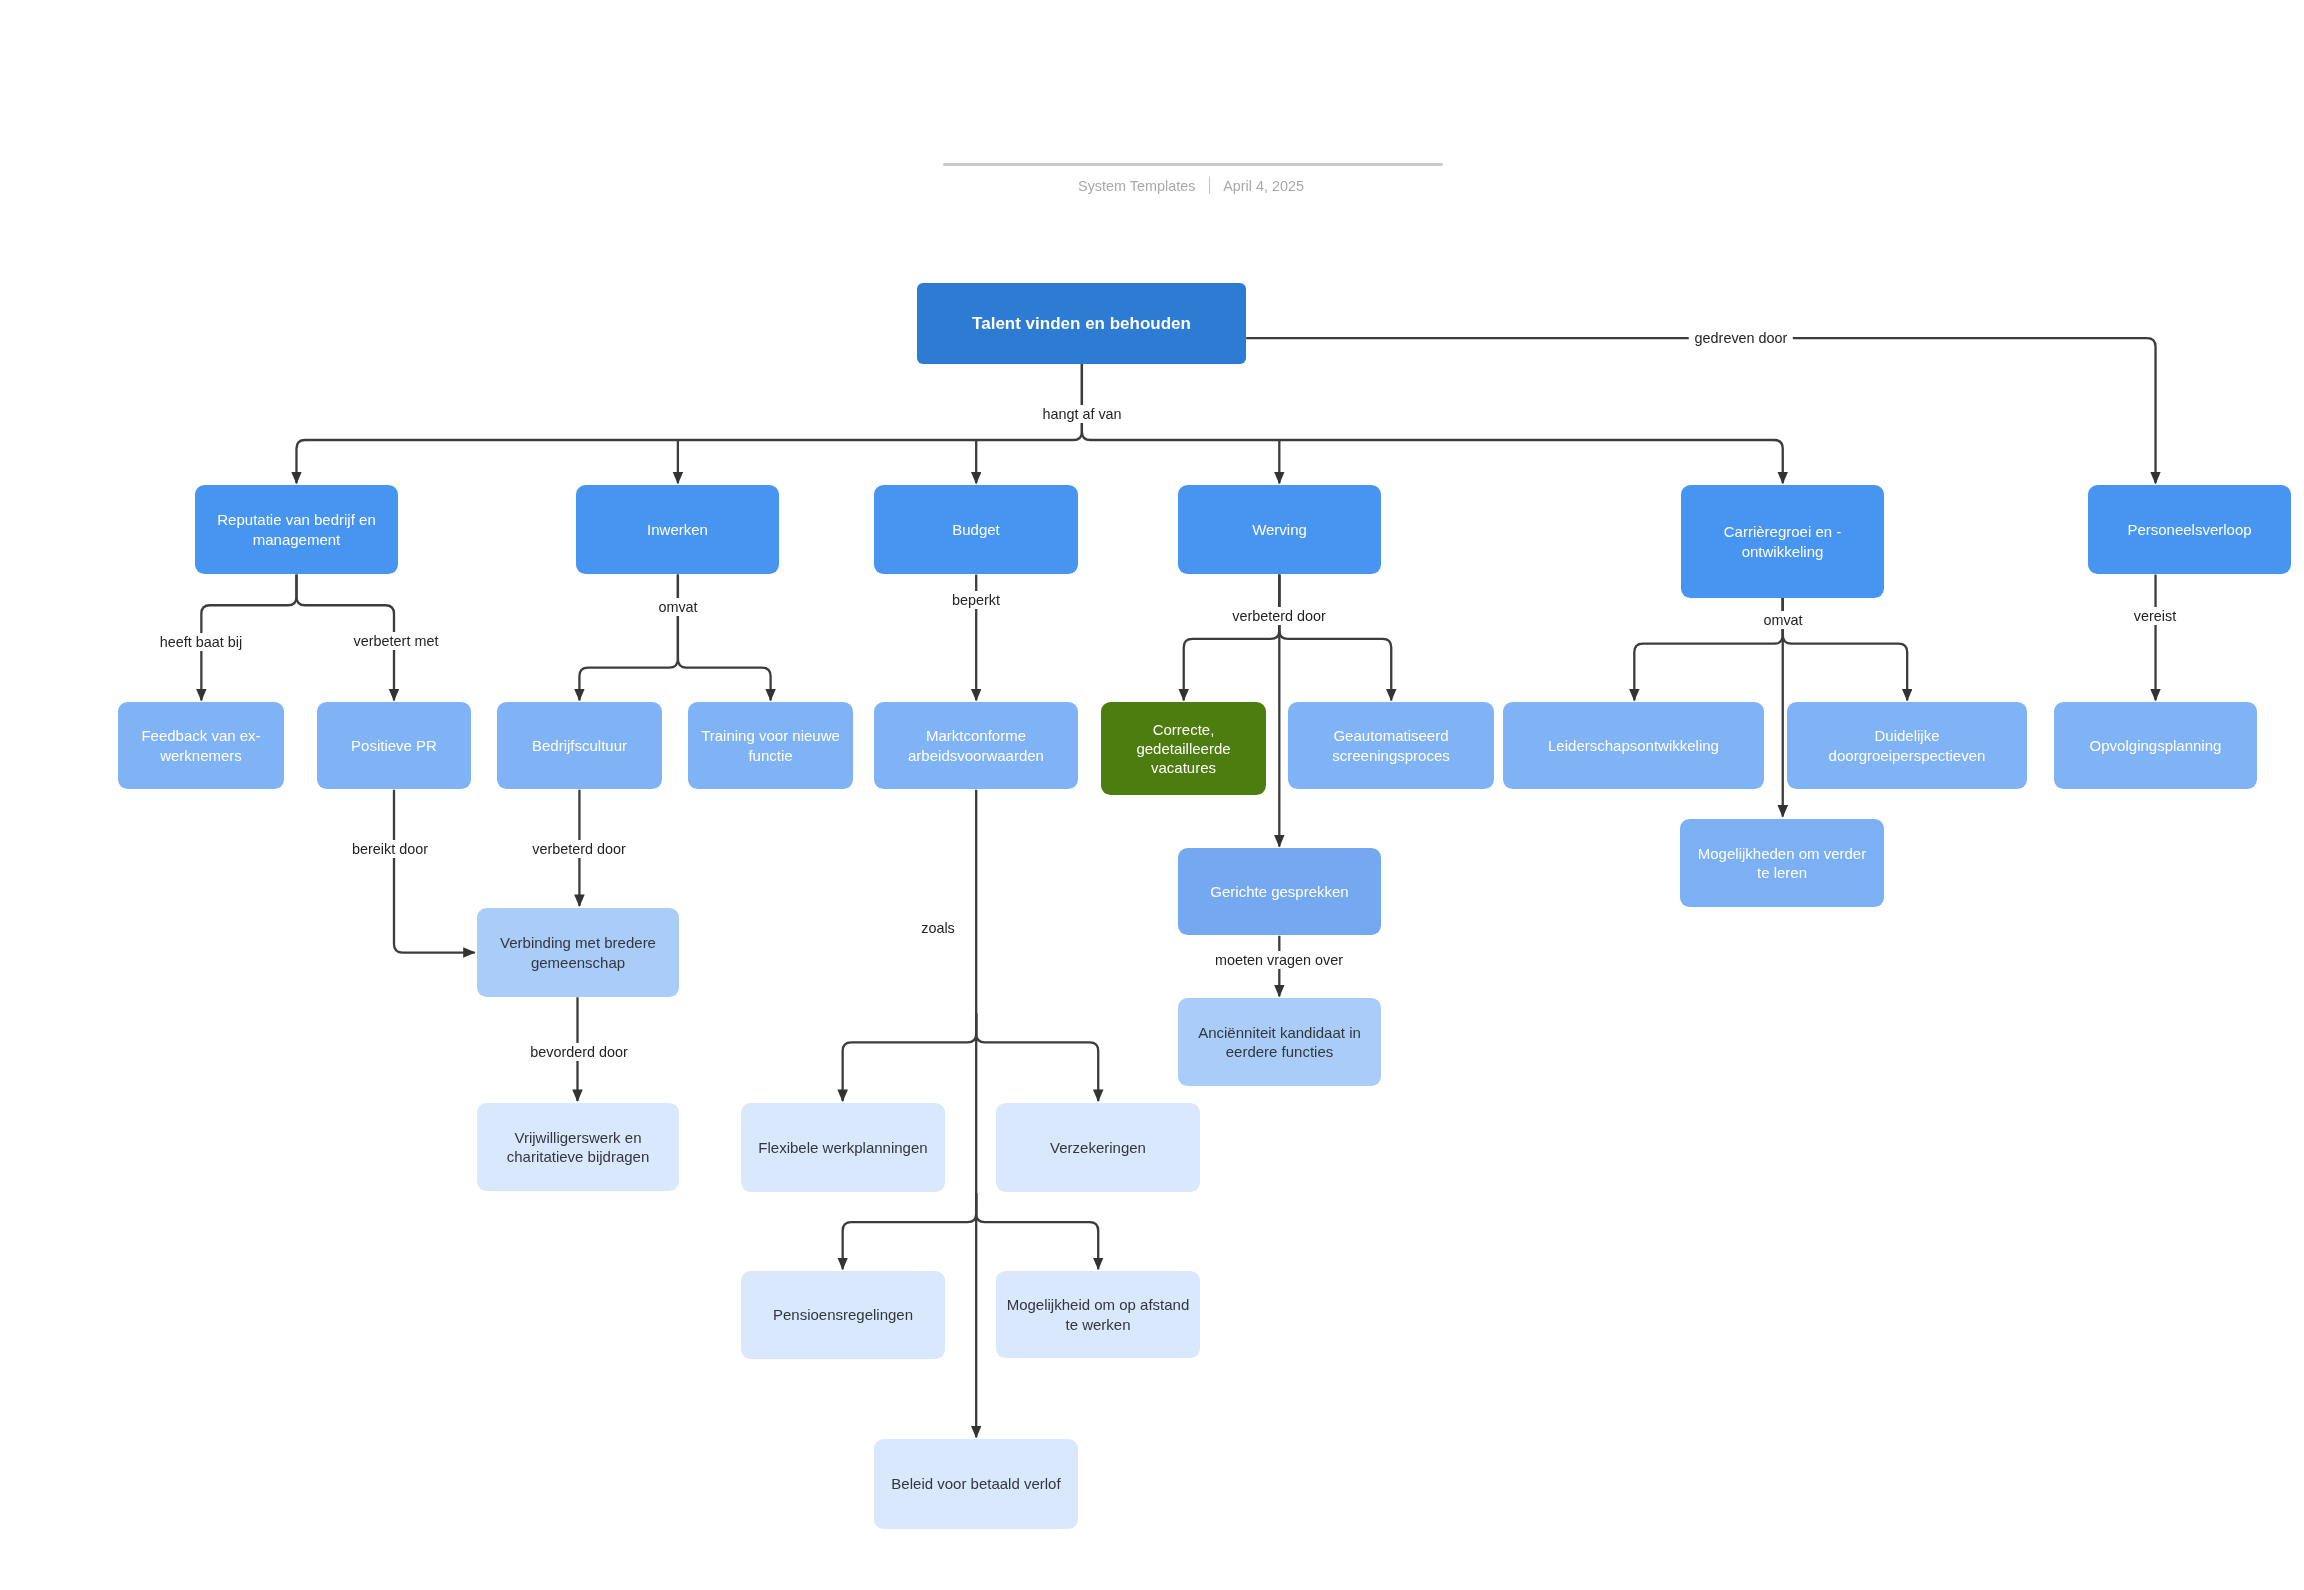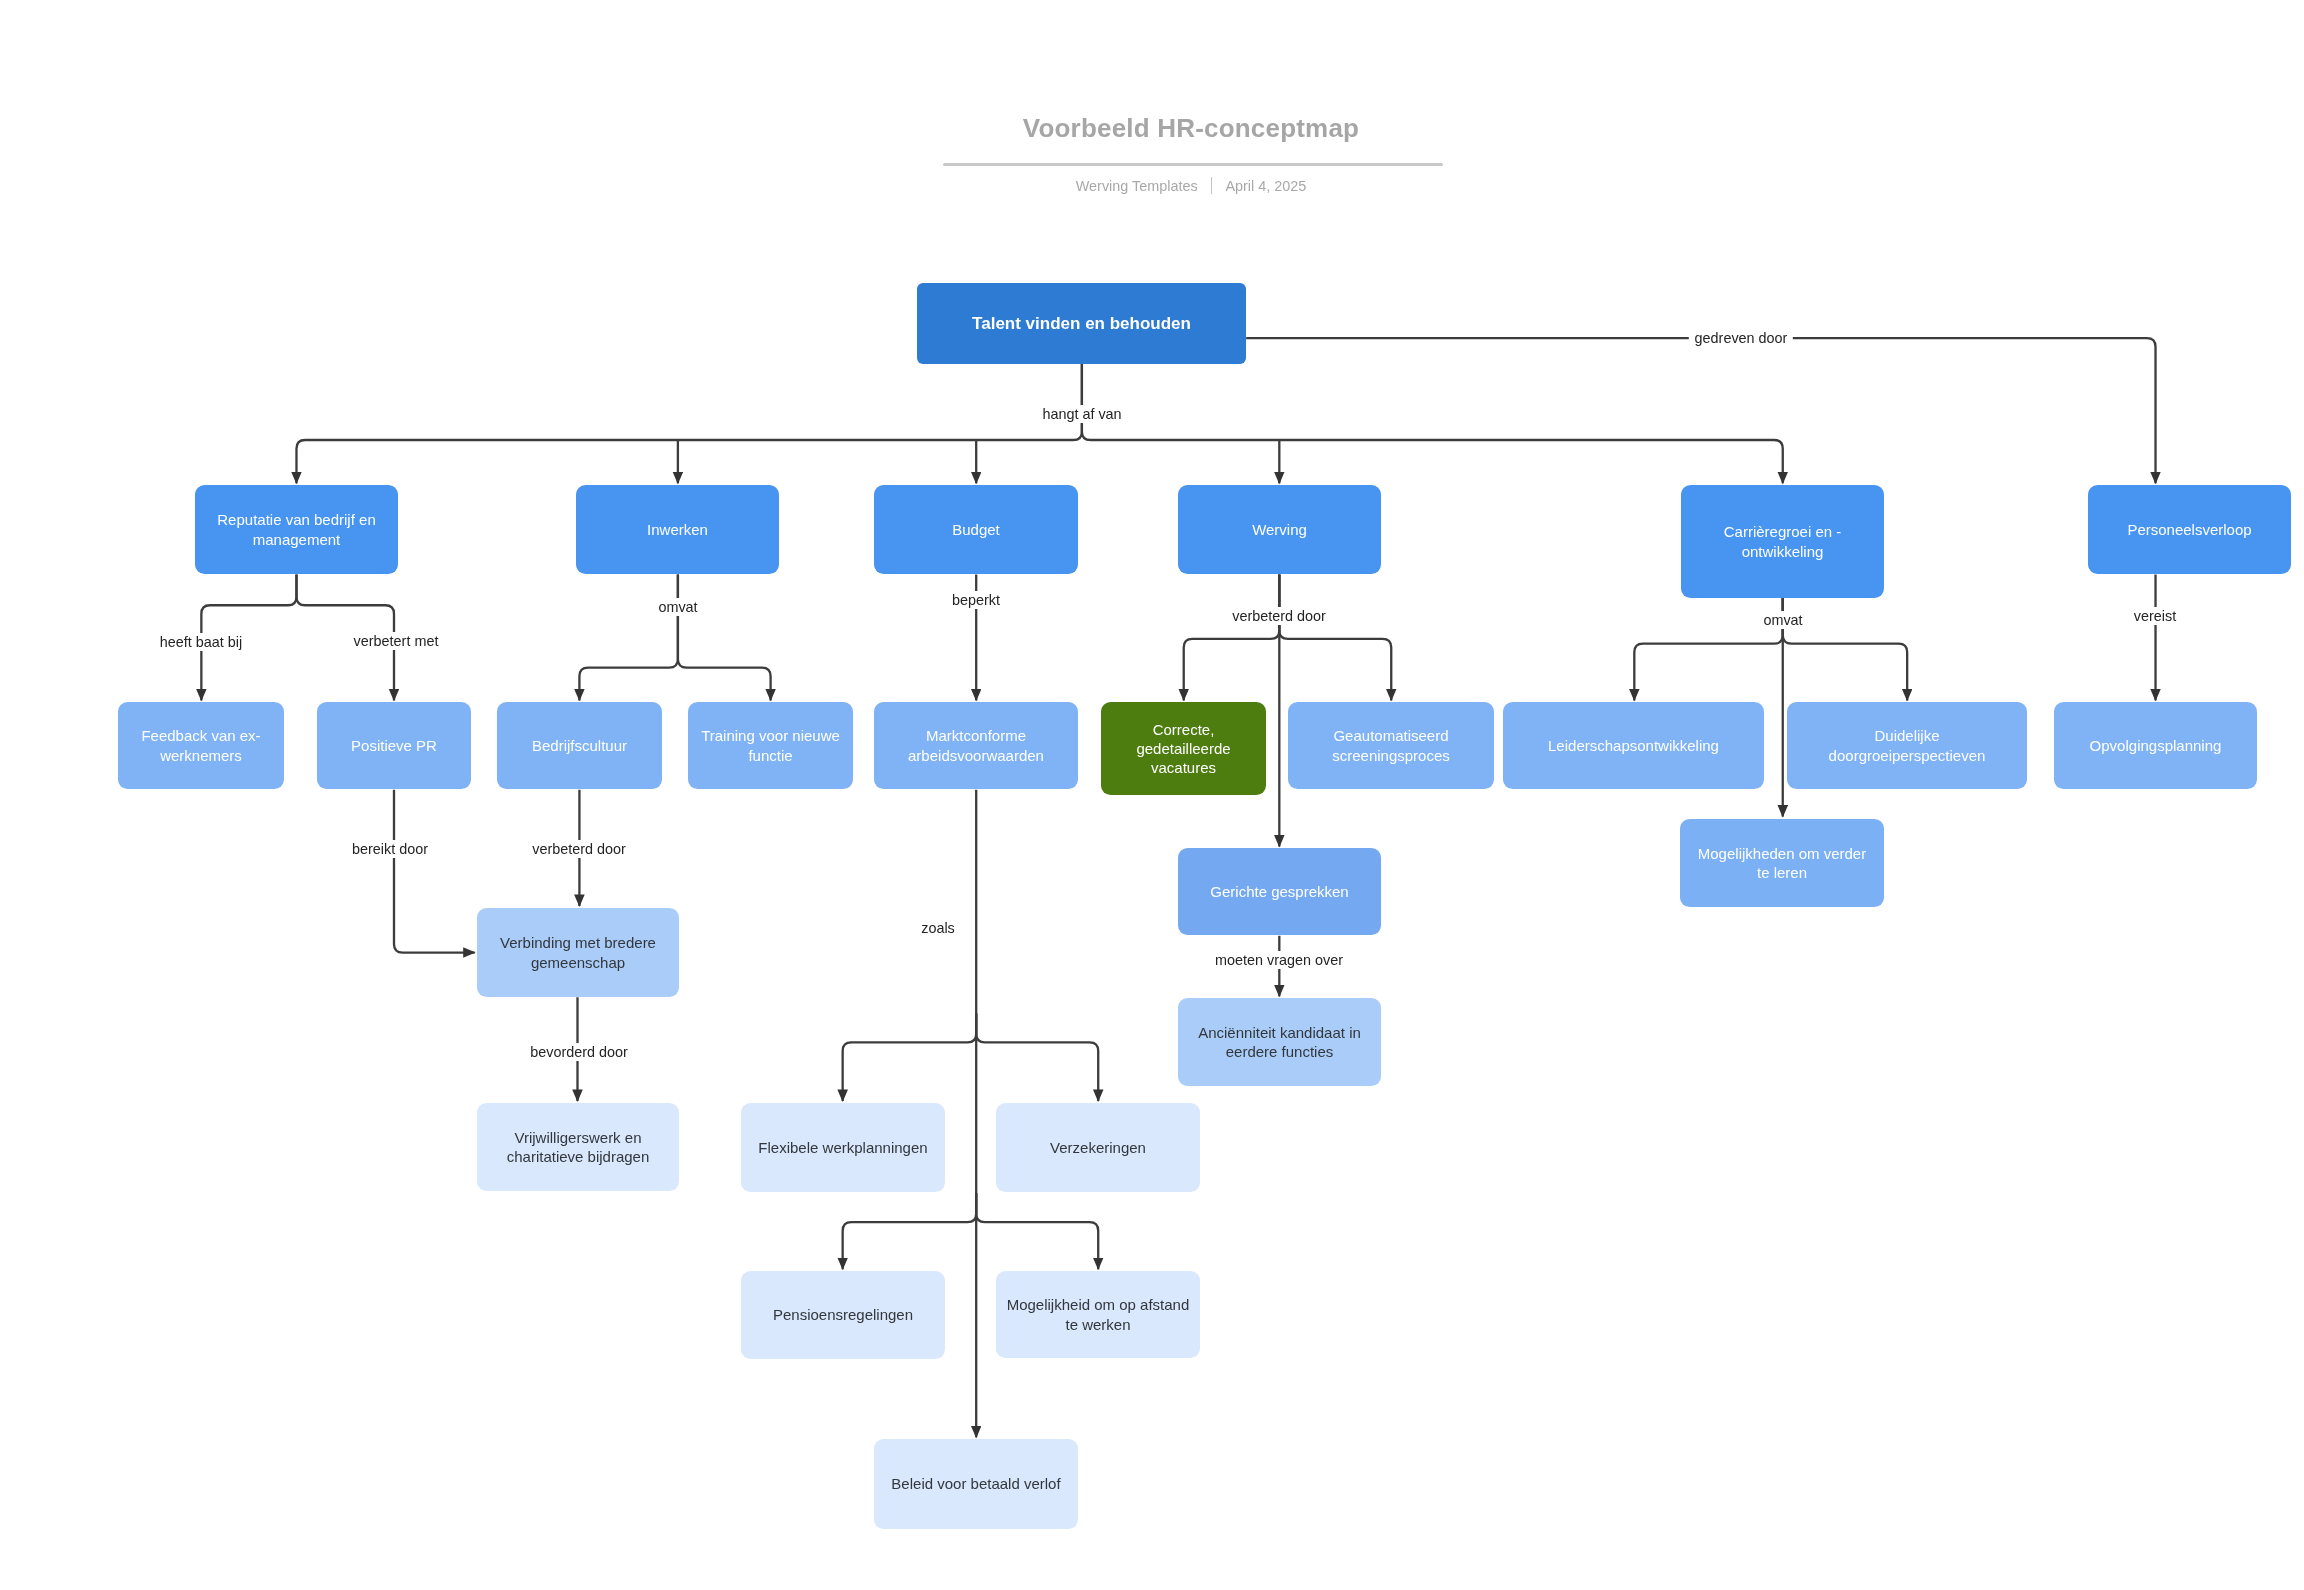--- a/index.html
+++ b/index.html
@@ -31,26 +31,23 @@
     position:absolute;transform:translate(-50%,-50%);
     background:#ffffff;padding:1px 5.8px;
     font-size:14.4px;color:#242424;white-space:nowrap;
   }
 </style>
 </head>
 <body>
 
 <div class="canvas">
 
-  <div class="doc-header">
-    <div class="doc-title">Voorbeeld HR-conceptmap</div>
-  </div>
   <div class="doc-rule"></div>
   <div class="doc-sub">
-    <span>Werving Templates</span>
+    <span>System Templates</span>
     <span class="sep"></span>
     <span>April 4, 2025</span>
   </div>
 
   <svg class="edges" width="2305" height="1591" viewBox="0 0 2399 1656">
     <defs>
       <marker id="arrow" markerUnits="userSpaceOnUse" markerWidth="16" markerHeight="14" refX="12" refY="5.5" orient="auto">
         <path d="M0,0 L13,5.5 L0,11 Z" fill="#333333"></path>
       </marker>
     </defs>

